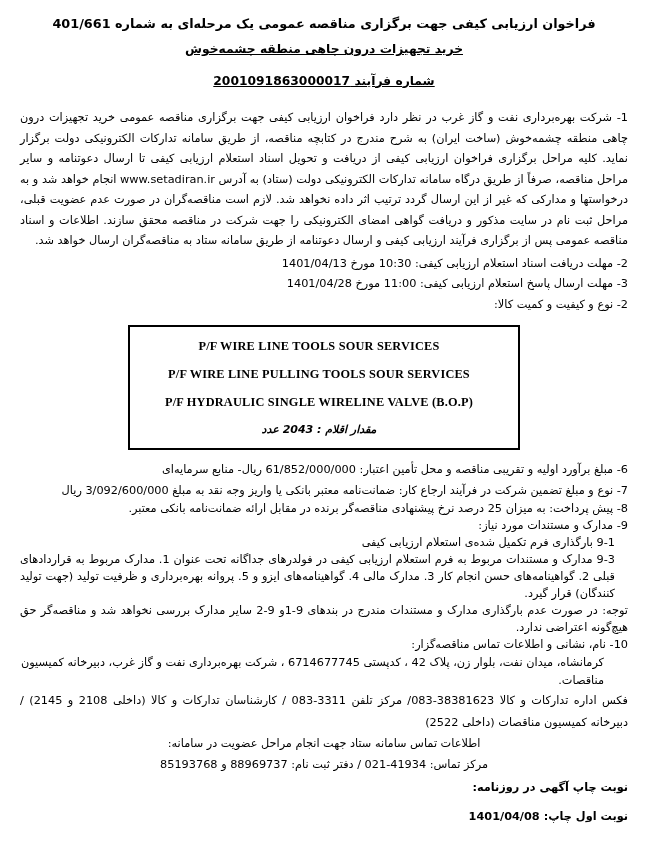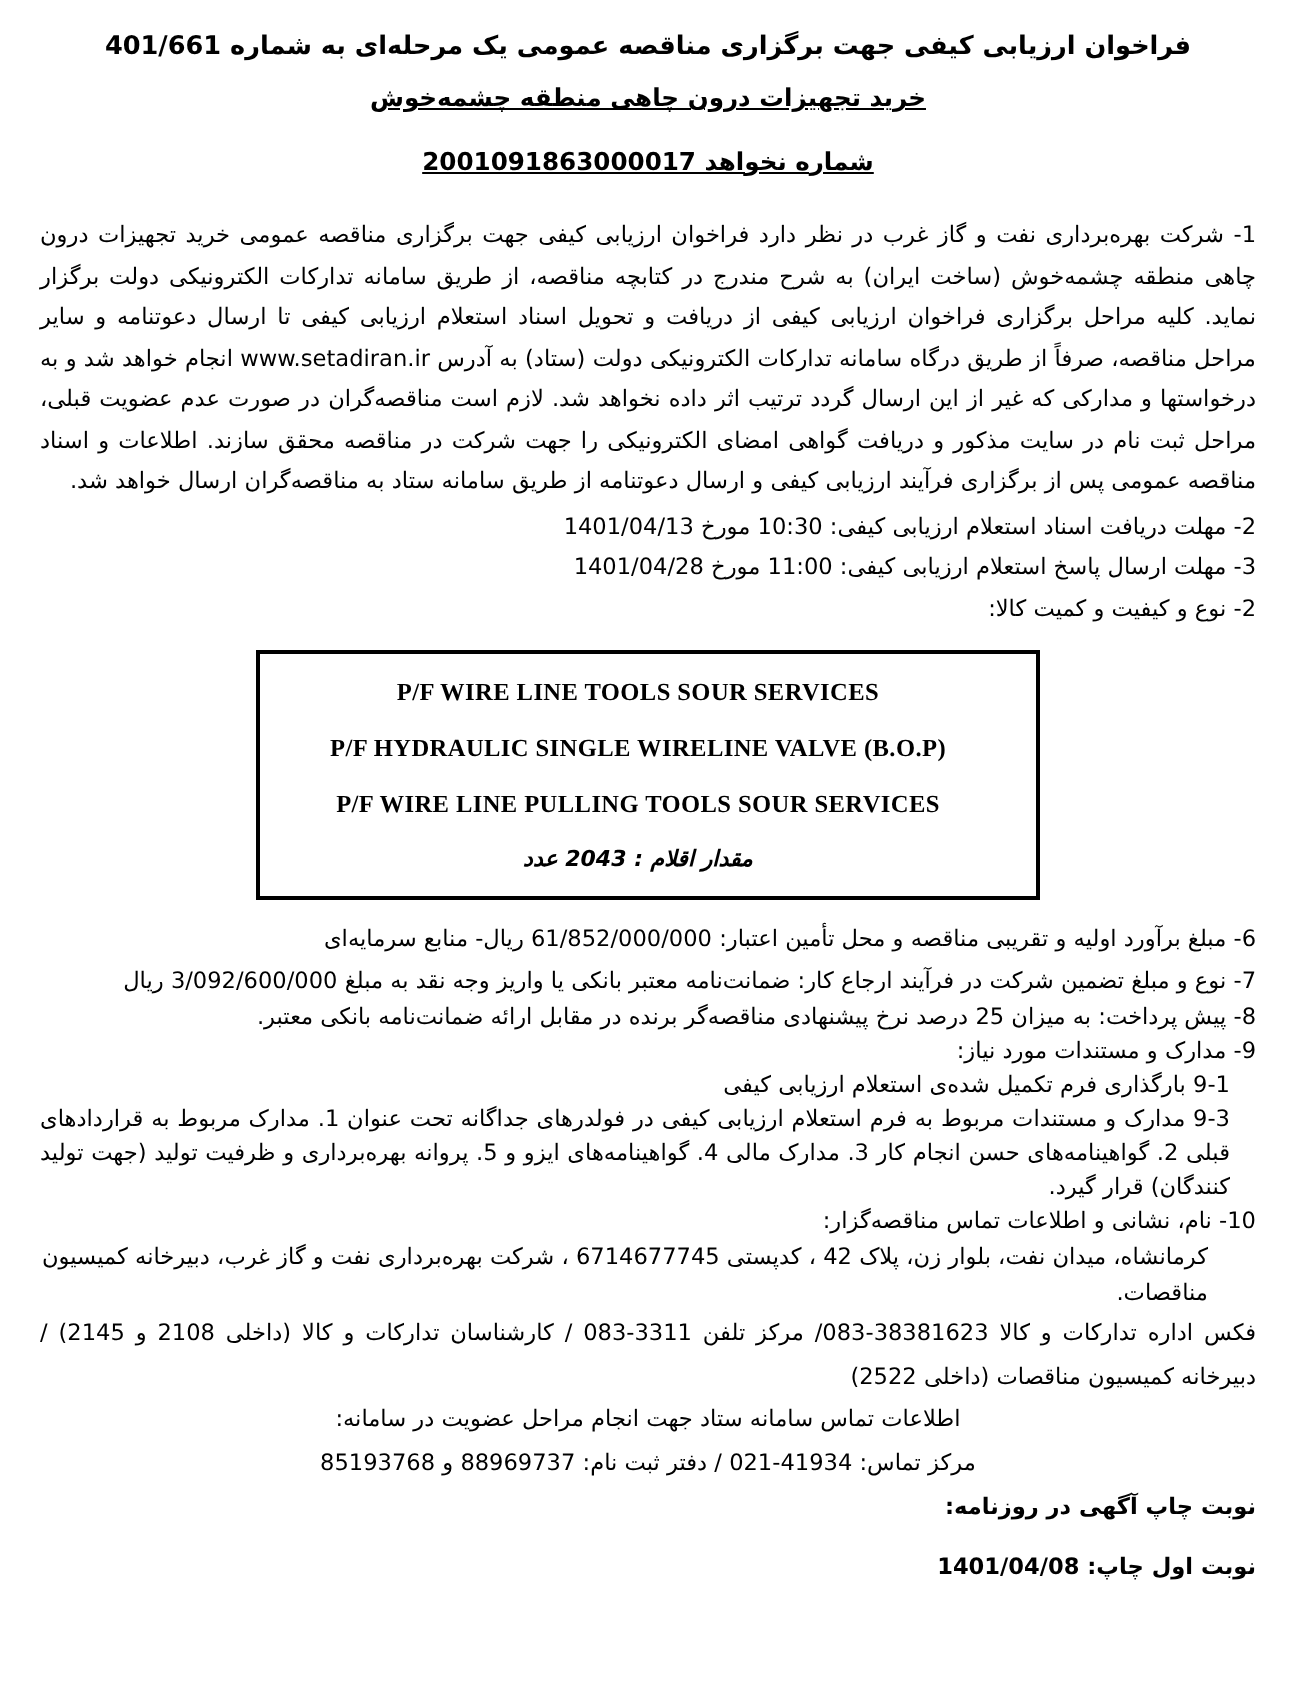--- a/index.html
+++ b/index.html
@@ -40,41 +40,42 @@
   .pub-head{font-weight:bold;margin-top:2px;}
   .pub-date{font-weight:bold;margin-top:9px;}
 </style>
 </head>
 <body>
 
 <div class="page">
 
   <div class="hdr1 center bold">فراخوان ارزیابی کیفی جهت برگزاری مناقصه عمومی یک مرحله‌ای به شماره 401/661</div>
   <div class="hdr2 center bold u">خرید تجهیزات درون چاهی منطقه چشمه‌خوش</div>
-  <div class="hdr3 center bold u">شماره نخواهد 2001091863000017</div>
+  <div class="hdr3 center bold u">شماره فرآیند 2001091863000017</div>
 
   <p class="para just">1- شرکت بهره‌برداری نفت و گاز غرب در نظر دارد فراخوان ارزیابی کیفی جهت برگزاری مناقصه عمومی خرید تجهیزات درون چاهی منطقه چشمه‌خوش (ساخت ایران) به شرح مندرج در کتابچه مناقصه، از طریق سامانه تدارکات الکترونیکی دولت برگزار نماید. کلیه مراحل برگزاری فراخوان ارزیابی کیفی از دریافت و تحویل اسناد استعلام ارزیابی کیفی تا ارسال دعوتنامه و سایر مراحل مناقصه، صرفاً از طریق درگاه سامانه تدارکات الکترونیکی دولت (ستاد) به آدرس www.setadiran.ir انجام خواهد شد و به درخواستها و مدارکی که غیر از این ارسال گردد ترتیب اثر داده نخواهد شد.  لازم است مناقصه‌گران در صورت عدم عضویت قبلی، مراحل ثبت نام در سایت مذکور و دریافت گواهی امضای الکترونیکی را جهت شرکت در مناقصه محقق سازند. اطلاعات و اسناد مناقصه عمومی پس از برگزاری فرآیند ارزیابی کیفی و ارسال دعوتنامه از طریق سامانه ستاد به مناقصه‌گران ارسال خواهد شد.</p>
 
   <div class="item">2- مهلت دریافت اسناد استعلام ارزیابی کیفی: 10:30 مورخ  1401/04/13</div>
   <div class="item">3- مهلت ارسال پاسخ استعلام ارزیابی کیفی: 11:00 مورخ  1401/04/28</div>
   <div class="item">2- نوع و کیفیت و کمیت کالا:</div>
 
   <div class="goods-box">
     <div class="goods-line">P/F WIRE LINE TOOLS SOUR SERVICES</div>
+    <div class="goods-line">P/F WIRE LINE PULLING TOOLS SOUR SERVICES</div>
     <div class="goods-line">P/F HYDRAULIC SINGLE WIRELINE VALVE (B.O.P)</div>
-    <div class="goods-line">P/F WIRE LINE PULLING TOOLS SOUR SERVICES</div>
     <div class="qty-line">مقدار اقلام : 2043 عدد</div>
   </div>
 
   <div class="item">6- مبلغ برآورد اولیه و تقریبی مناقصه و محل تأمین اعتبار: 61/852/000/000 ریال- منابع سرمایه‌ای</div>
   <div class="item">7- نوع و مبلغ تضمین شرکت در فرآیند ارجاع کار: ضمانت‌نامه معتبر بانکی یا واریز وجه نقد به مبلغ 3/092/600/000 ریال</div>
   <div class="item tight">8- پیش پرداخت: به میزان 25 درصد نرخ پیشنهادی مناقصه‌گر برنده در مقابل ارائه ضمانت‌نامه بانکی معتبر.</div>
   <div class="item tight">9- مدارک و مستندات مورد نیاز:</div>
   <div class="sub">9-1 بارگذاری فرم تکمیل شده‌ی استعلام ارزیابی کیفی</div>
   <div class="sub just">9-3 مدارک و مستندات مربوط به فرم استعلام ارزیابی کیفی در فولدرهای جداگانه تحت عنوان 1. مدارک مربوط به قراردادهای قبلی 2. گواهینامه‌های حسن انجام کار 3. مدارک مالی 4. گواهینامه‌های ایزو و 5. پروانه بهره‌برداری و ظرفیت تولید (جهت تولید کنندگان) قرار گیرد.</div>
+  <div class="item tight just">توجه: در صورت عدم بارگذاری مدارک و مستندات مندرج در بندهای 9-1و 9-2 سایر مدارک بررسی نخواهد شد و مناقصه‌گر حق هیچ‌گونه اعتراضی ندارد.</div>
   <div class="item tight">10- نام، نشانی و اطلاعات تماس مناقصه‌گزار:</div>
   <div class="addr">کرمانشاه، میدان نفت، بلوار زن، پلاک 42 ، کدپستی 6714677745 ، شرکت بهره‌برداری نفت و گاز غرب، دبیرخانه کمیسیون مناقصات.</div>
   <div class="contacts">فکس اداره تدارکات و کالا 38381623-083/ مرکز تلفن  3311-083 / کارشناسان تدارکات و کالا (داخلی 2108 و 2145) / دبیرخانه کمیسیون مناقصات (داخلی 2522)</div>
   <div class="centerline">اطلاعات تماس سامانه ستاد جهت انجام مراحل عضویت در سامانه:</div>
   <div class="centerline">مرکز تماس: 41934-021 / دفتر ثبت نام: 88969737 و 85193768</div>
 
   <div class="pub-head right">نوبت چاپ آگهی در روزنامه:</div>
   <div class="pub-date right">نوبت اول چاپ: 1401/04/08</div>
 
 </div>

